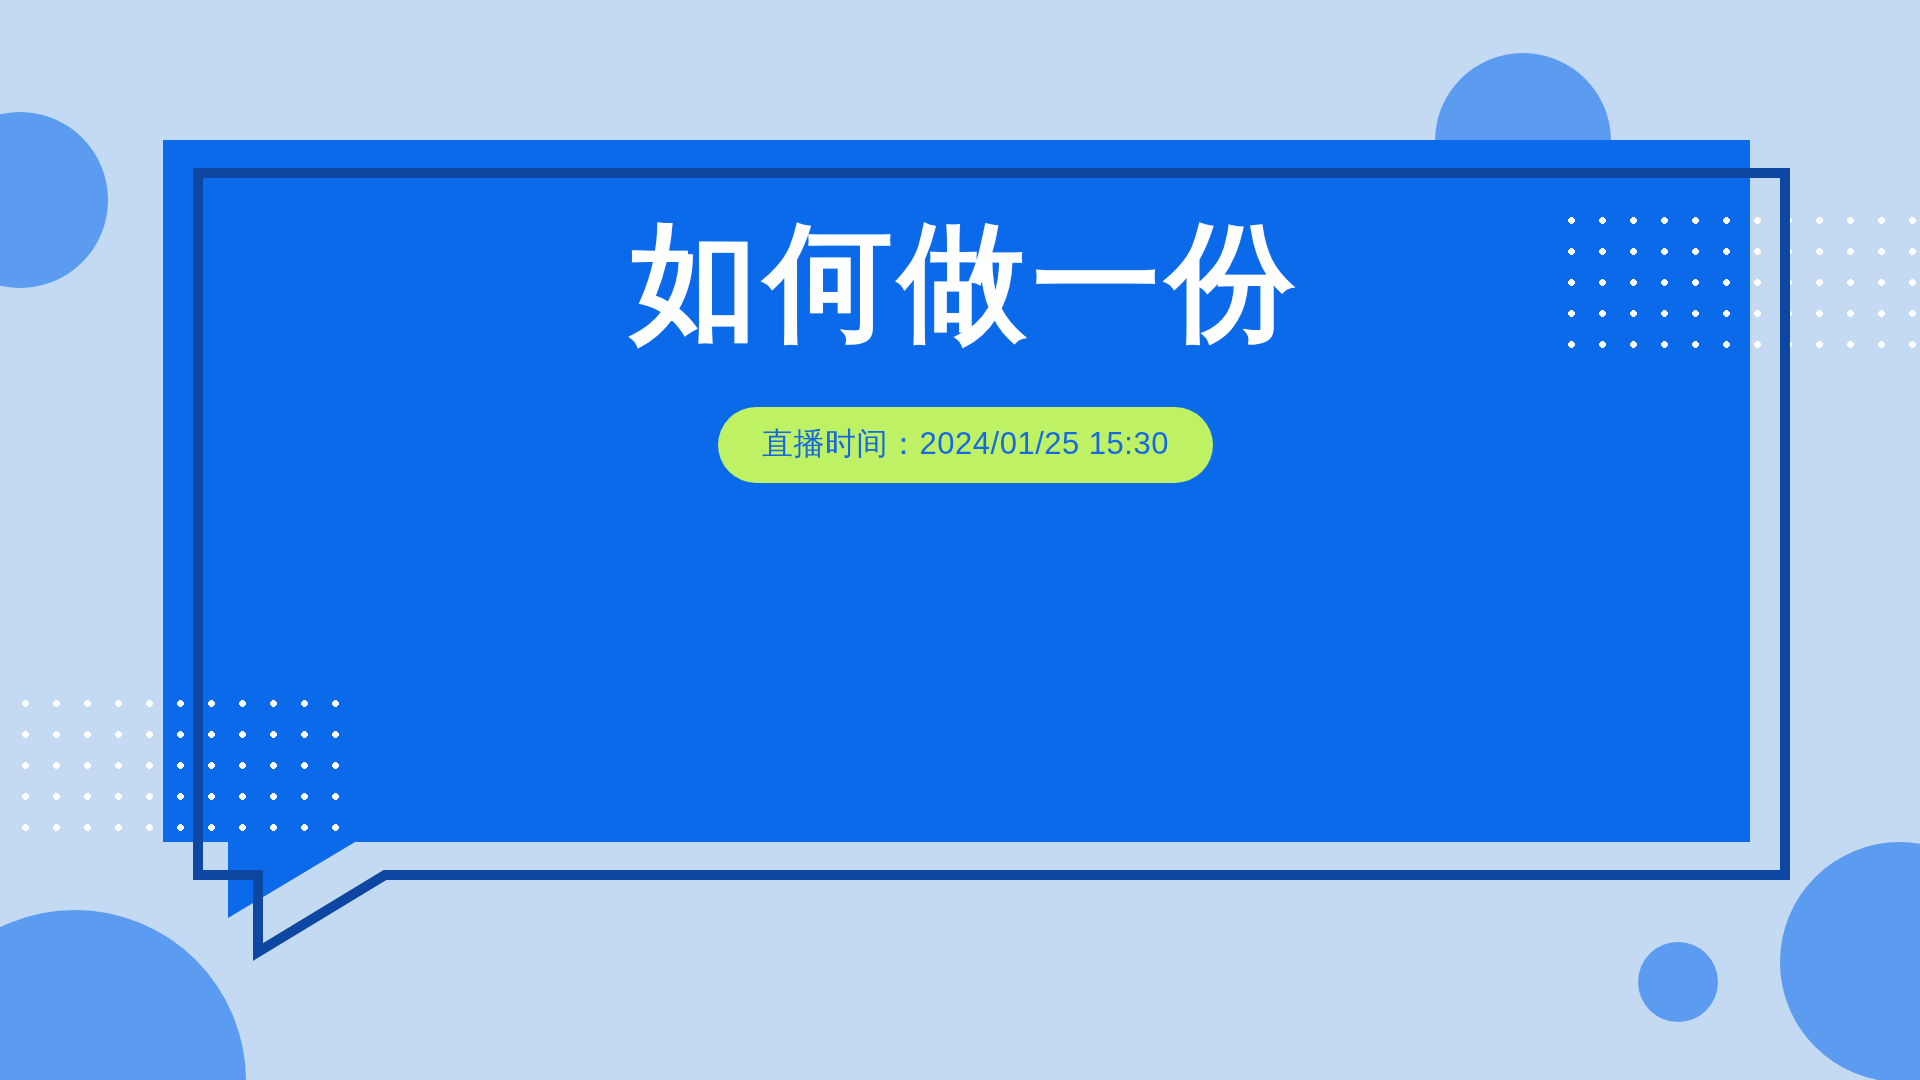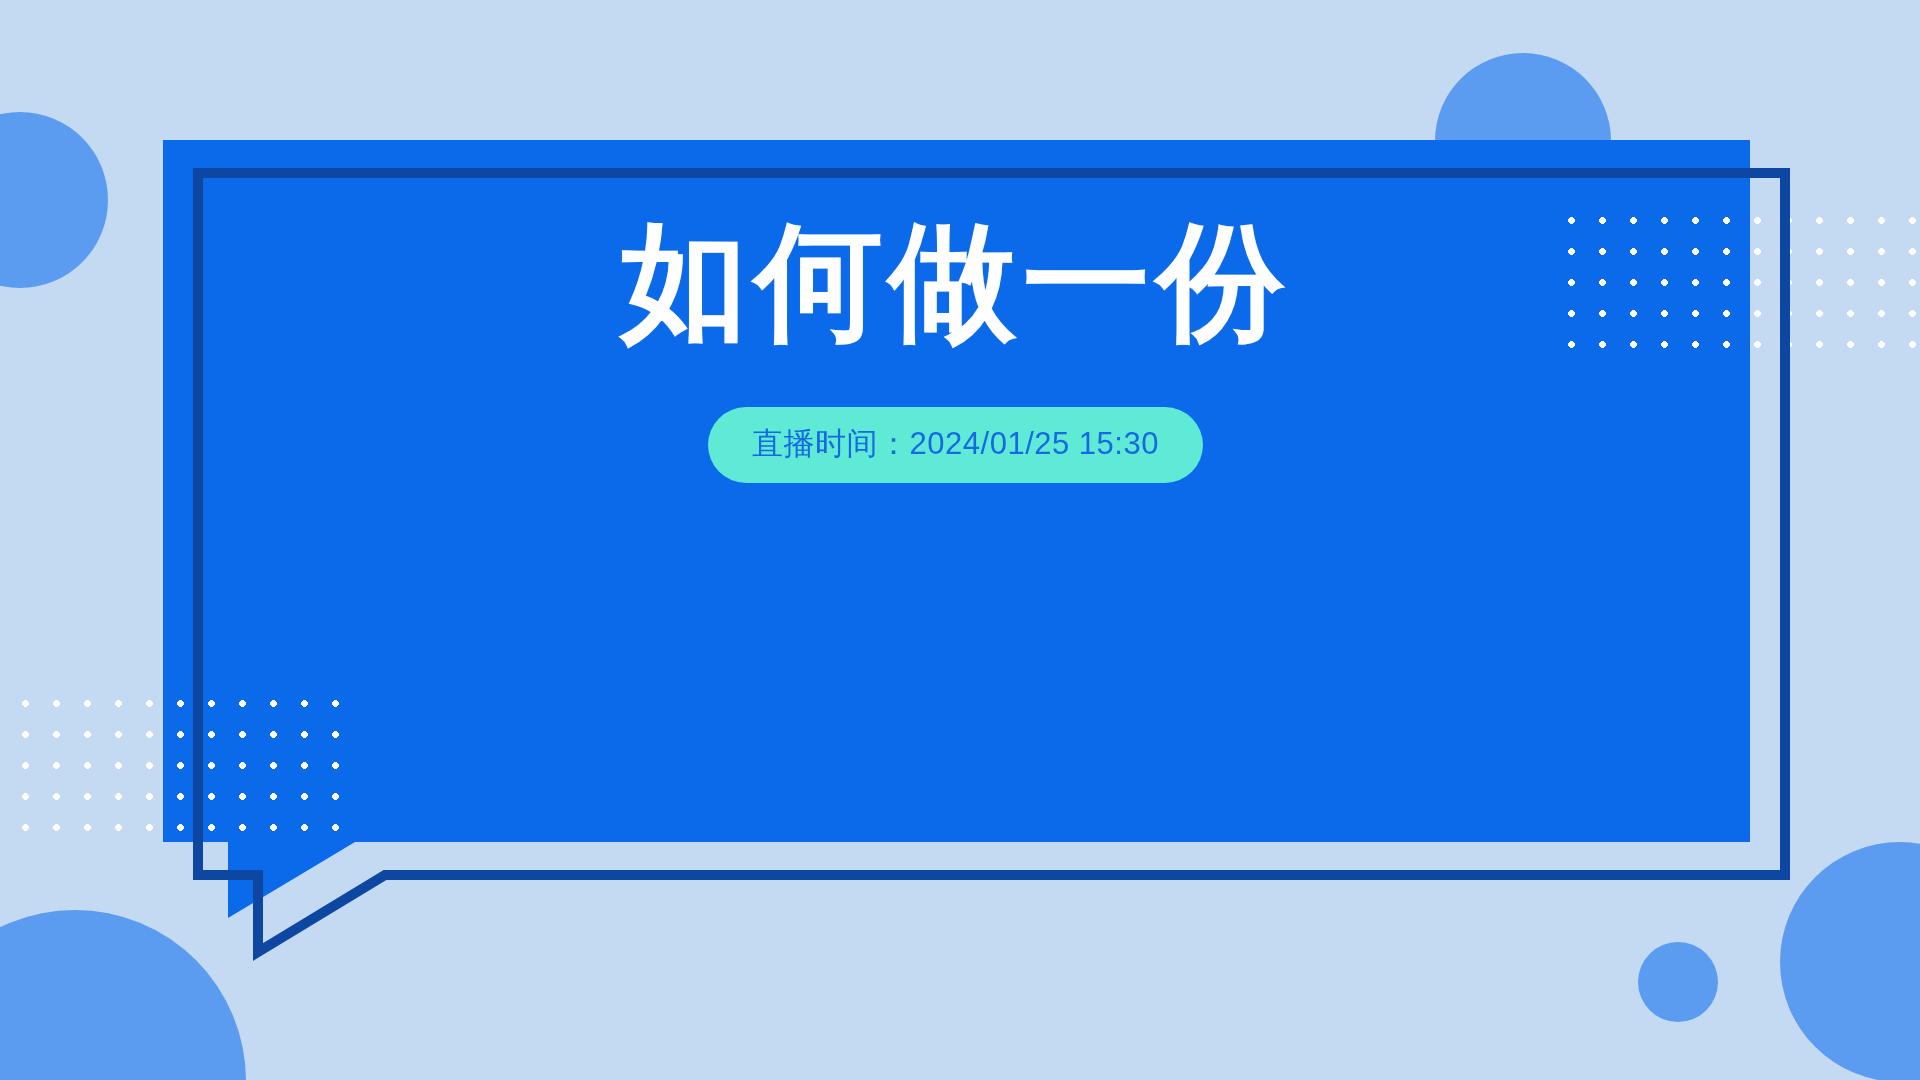--- a/index.html
+++ b/index.html
@@ -55,21 +55,21 @@
   
   #filled-bubble {
     position: absolute;
     left: 0; top: 0;
     width: 1920px; height: 1080px;
   }
 
   
   #content {
     position: absolute;
-    left: 162px;
+    left: 172px;
     top: 140px;
     width: 1587px;
     height: 702px;
     display: flex;
     flex-direction: column;
     align-items: center;
     justify-content: flex-start;
   }
 
   #title-block {
@@ -85,21 +85,21 @@
     display: block;
     color: #ffffff;
     font-weight: 700;
     text-shadow: 0 0 1px rgba(255,255,255,0.25);
   }
   #title-line-1 { font-size: 128px; letter-spacing: 6px; }
   #title-line-2 { font-size: 128px; letter-spacing: 6px; }
 
   #time-badge {
     margin-top: 54px;
-    background: #5eead4;
+    background: #bef264;
     color: #1668e3;
     font-size: 31px;
     font-weight: 400;
     border-radius: 40px;
     padding: 16px 44px 18px 44px;
     letter-spacing: 0.5px;
     white-space: nowrap;
     display: inline-block;
   }
 </style>

